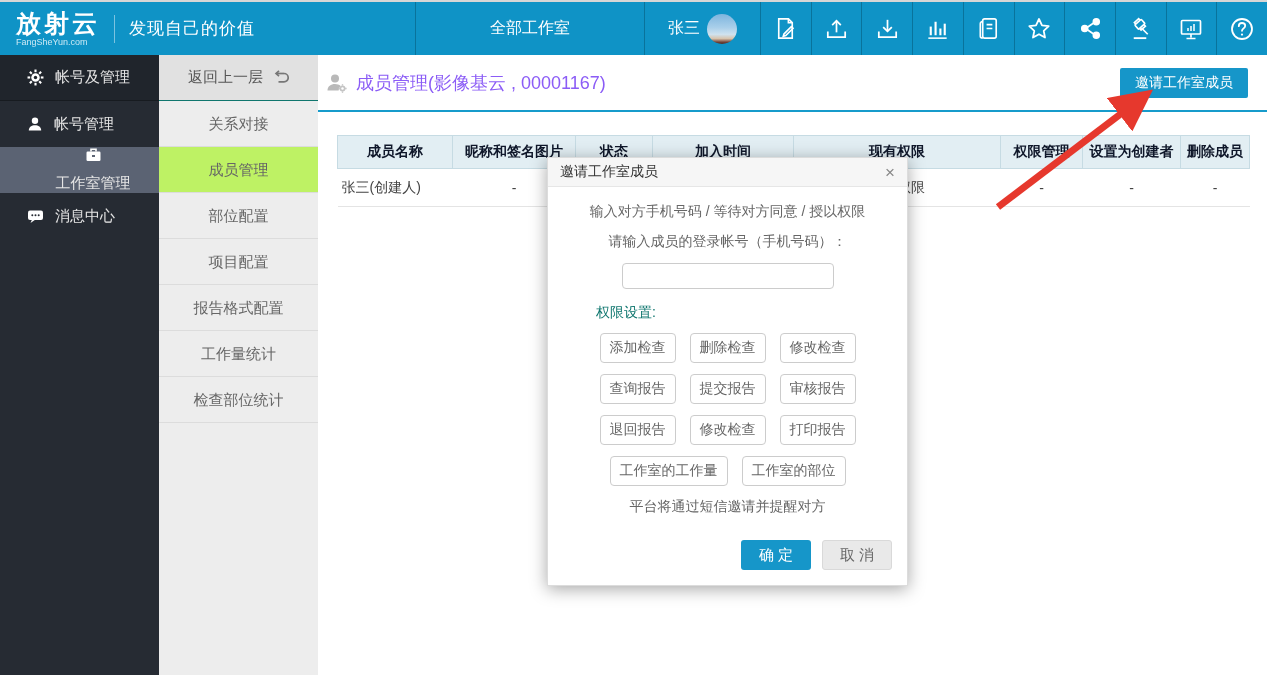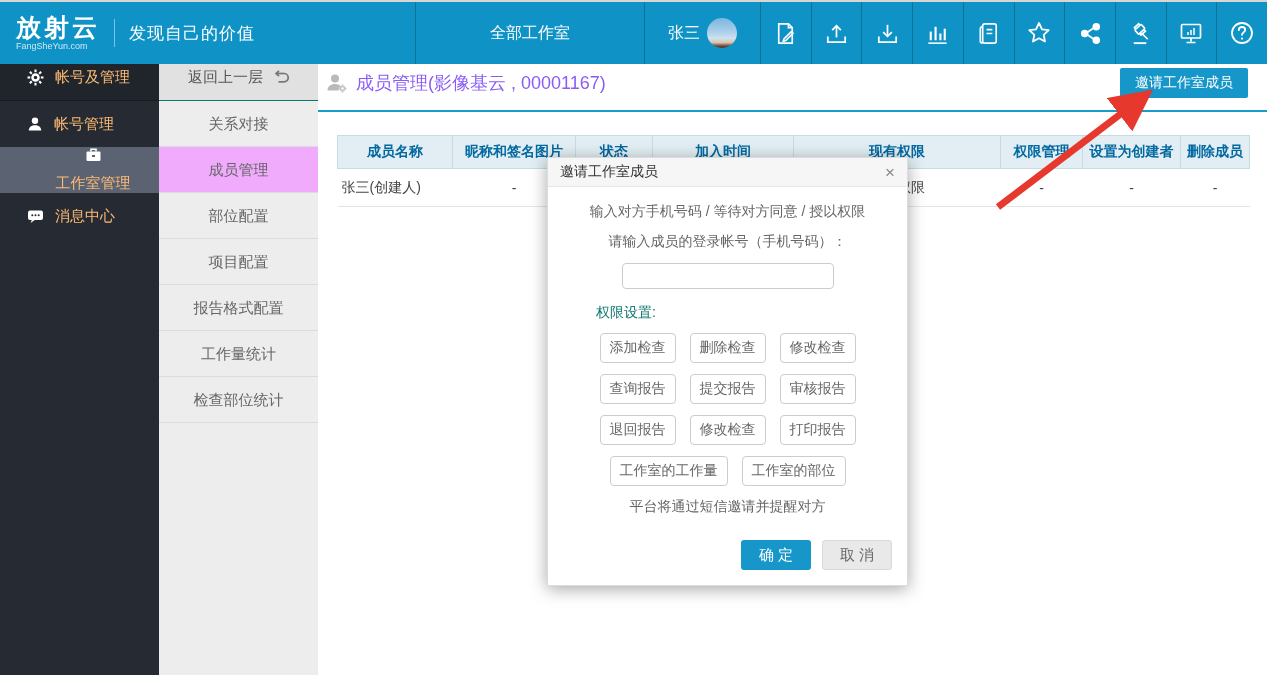--- a/index.html
+++ b/index.html
@@ -4,21 +4,21 @@
 <style>
   * { margin:0; padding:0; box-sizing:border-box; }
   html,body { width:1267px; height:675px; }
   body {
     position:relative; overflow:hidden; background:#fff;
     font-family:"Liberation Sans","DejaVu Sans",sans-serif;
   }
   
   .top-strip { height:2px; background:#d6d6d6; }
   .topbar {
-    height:62px; background:#0f93c6; display:flex; align-items:stretch;
+    height:53px; background:#0f93c6; display:flex; align-items:stretch;
     position:relative; z-index:5;
   }
   .logo-area { width:415px; display:flex; align-items:center; padding-left:16px; }
   .logo-stack { display:flex; flex-direction:column; line-height:1; }
   .logo-main { color:#fff; font-size:25px; font-weight:bold; letter-spacing:3px; }
   .logo-sub { color:#cdeaf5; font-size:9px; margin-top:2px; }
   .logo-divider { width:1px; height:28px; background:rgba(255,255,255,.45); margin:0 14px; }
   .tagline { color:#fff; font-size:17px; letter-spacing:1px; }
   .nav-cell {
     width:230px; display:flex; align-items:center; justify-content:center;
@@ -37,55 +37,55 @@
     flex:1; display:flex; align-items:center; justify-content:center; cursor:pointer;
     border-left:1px solid rgba(6,90,120,.55);
   }
   .icon-cell svg { display:block; }
   
   .sidebar {
     position:absolute; left:0; top:55px; bottom:0; width:159px; background:#262b33; z-index:4;
   }
   .side-item {
     height:46px; display:flex; align-items:center; gap:11px; padding-left:27px;
-    color:#fdba74; font-size:15px; cursor:pointer;
+    color:#e5e5e5; font-size:15px; cursor:pointer;
   }
   .side-item.head { background:#20252c; border-bottom:1px solid #171b20; }
   .side-item.active { background:#5b6373;flex-direction:column; }
   .side-item svg { display:block; flex:0 0 auto; }
   
   .submenu {
     position:absolute; left:159px; top:55px; bottom:0; width:159px; background:#ededed; z-index:4;
   }
   .back-item {
     height:46px; background:#e1e1e1; border-bottom:1px solid #0f766e;
     display:flex; align-items:center; justify-content:center; gap:8px;
     color:#555; font-size:15px; cursor:pointer;
   }
   .sub-item {
     height:46px; line-height:46px; text-align:center; color:#666; font-size:15px;
     border-bottom:1px solid #dcdcdc; cursor:pointer; background:#ededed;
   }
-  .sub-item.active { background:#f0abfc; }
+  .sub-item.active { background:#bef264; }
   
   .main { position:absolute; left:318px; top:55px; right:0; bottom:0; background:#fff; }
   .title-row {
     height:57px; position:relative; display:flex; align-items:center; padding-left:8px; gap:8px;
     border-bottom:2px solid #179bcb;
   }
   .page-title { font-size:18px; color:#8b5cf6; }
   .invite-btn {
     position:absolute; right:19px; top:13px; height:30px; padding:0 15px;
     background:#1696c9; color:#fff; font-size:14px; border:none; border-radius:2px; cursor:pointer;
     font-family:inherit;
   }
   table.members { margin:23px 18px 0 19px; width:912px; border-collapse:collapse; table-layout:fixed; }
   .members th {
     height:33px; background:#e2eef3; border:1px solid #c6dbe3;
-    font-size:14px; color:#0369a1; font-weight:bold; text-align:center; overflow:hidden;
+    font-size:14px; color:#0f172a; font-weight:bold; text-align:center; overflow:hidden;
   }
   .members td {
     height:38px; font-size:14px; color:#444; text-align:center;
     border-bottom:1px solid #e4e4e4; overflow:hidden;
   }
   .members td.cell-name { text-align:left; padding-left:4px; }
   
   .modal {
     position:absolute; left:547px; top:157px; width:361px; background:#fff; z-index:40;
     border:1px solid #dcdcdc; box-shadow:0 3px 16px rgba(0,0,0,.35);

